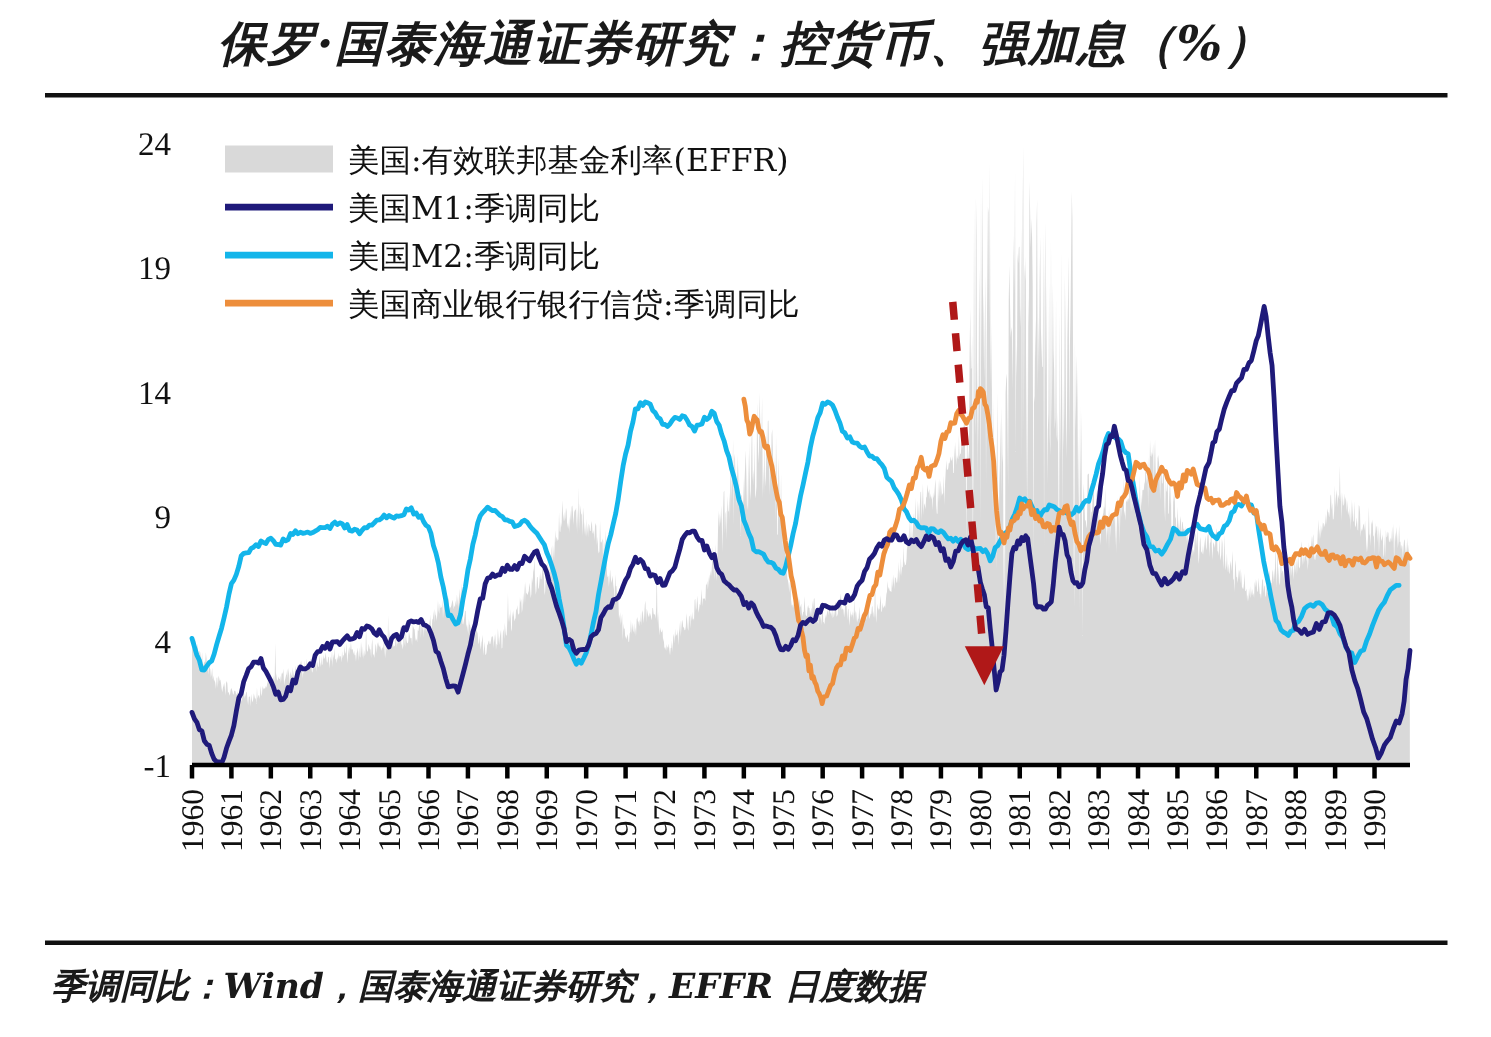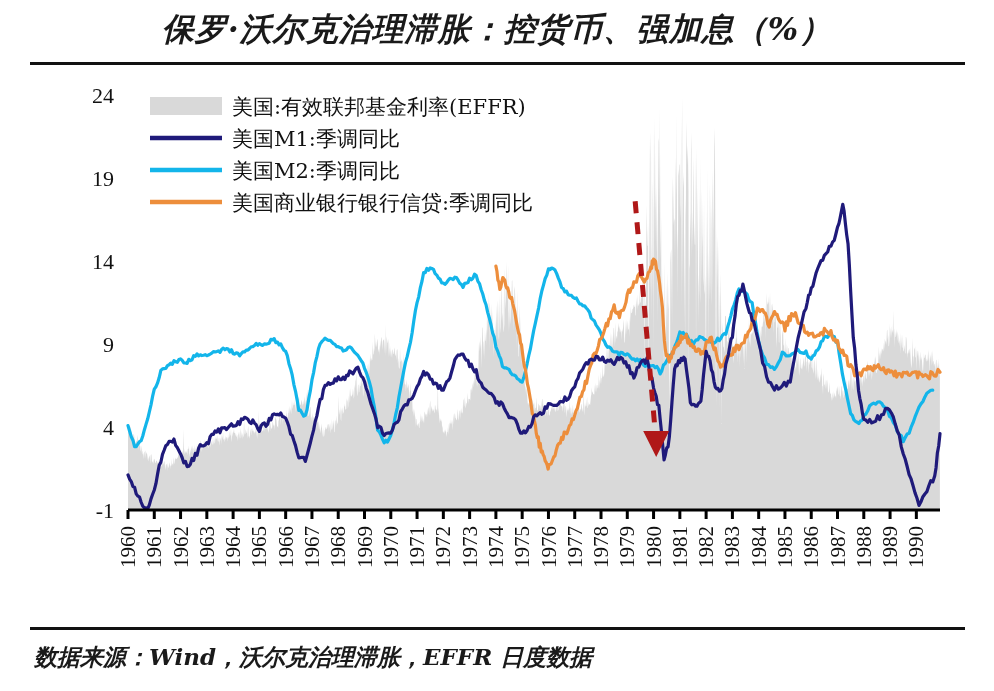--- a/index.html
+++ b/index.html
@@ -60,21 +60,21 @@
     font-family:"DejaVu Serif","Liberation Serif",serif;
     font-size:21px;fill:#111;
   }
 </style>
 </head>
 <body>
 
 <div class="page">
 
   <div class="title-wrap">
-    <span class="title-text">保罗·沃尔克治理滞胀：控货币、强加息（%）</span>
+    <span class="title-text">保罗·国泰海通证券研究：控货币、强加息（%）</span>
   </div>
   <div class="rule-top"></div>
 
   <div class="chart-area">
     <svg class="plot" id="svg-plot" width="994" height="555" viewBox="0 0 994 555">
         <g>
           <path d="M 128.00 440.00 L 128.00 359.11 L 128.42 363.48 L 128.84 355.39 L 129.26 359.43 L 129.68 359.90 L 130.10 358.80 L 130.52 355.74 L 130.94 366.82 L 131.36 362.76 L 131.78 359.02 L 132.20 366.97 L 132.62 368.01 L 133.05 363.83 L 133.47 364.79 L 133.89 368.27 L 134.31 371.90 L 134.73 364.72 L 135.15 373.42 L 135.57 373.66 L 135.99 372.13 L 136.41 371.00 L 136.83 371.34 L 137.25 364.84 L 137.67 369.08 L 138.09 376.31 L 138.51 374.32 L 138.93 380.06 L 139.35 372.00 L 139.77 374.93 L 140.19 376.10 L 140.61 381.66 L 141.03 379.35 L 141.45 375.20 L 141.87 382.95 L 142.30 380.33 L 142.72 384.72 L 143.14 383.01 L 143.56 385.64 L 143.98 389.31 L 144.40 381.82 L 144.82 381.67 L 145.24 388.72 L 145.66 380.33 L 146.08 381.82 L 146.50 383.94 L 146.92 383.05 L 147.34 385.45 L 147.76 388.95 L 148.18 391.52 L 148.60 388.51 L 149.02 387.09 L 149.44 385.22 L 149.86 387.94 L 150.28 393.79 L 150.70 385.57 L 151.12 383.96 L 151.55 385.47 L 151.97 391.97 L 152.39 391.20 L 152.81 392.59 L 153.23 393.78 L 153.65 390.59 L 154.07 388.66 L 154.49 389.26 L 154.91 390.88 L 155.33 392.69 L 155.75 393.20 L 156.17 390.40 L 156.59 390.74 L 157.01 390.90 L 157.43 393.10 L 157.85 392.81 L 158.27 390.87 L 158.69 394.18 L 159.11 393.42 L 159.53 395.01 L 159.95 393.68 L 160.37 393.29 L 160.80 397.95 L 161.22 396.32 L 161.64 394.58 L 162.06 393.06 L 162.48 392.22 L 162.90 395.84 L 163.32 391.97 L 163.74 394.70 L 164.16 391.18 L 164.58 391.46 L 165.00 396.67 L 165.42 400.23 L 165.84 394.69 L 166.26 394.60 L 166.68 393.76 L 167.10 401.12 L 167.52 392.43 L 167.94 396.74 L 168.36 398.32 L 168.78 396.36 L 169.20 392.19 L 169.62 394.06 L 170.05 396.14 L 170.47 395.00 L 170.89 399.32 L 171.31 388.23 L 171.73 395.89 L 172.15 393.90 L 172.57 393.34 L 172.99 395.98 L 173.41 392.09 L 173.83 387.06 L 174.25 394.18 L 174.67 392.48 L 175.09 387.21 L 175.51 389.81 L 175.93 388.32 L 176.35 389.23 L 176.77 389.02 L 177.19 387.29 L 177.61 388.52 L 178.03 386.33 L 178.45 384.66 L 178.87 382.52 L 179.30 385.83 L 179.72 386.81 L 180.14 384.46 L 180.56 377.31 L 180.98 387.81 L 181.40 388.49 L 181.82 385.24 L 182.24 382.94 L 182.66 380.07 L 183.08 386.03 L 183.50 358.64 L 183.92 378.12 L 184.34 380.80 L 184.76 383.88 L 185.18 383.30 L 185.60 380.78 L 186.02 382.71 L 186.44 382.71 L 186.86 380.49 L 187.28 385.48 L 187.70 379.53 L 188.12 378.14 L 188.55 379.55 L 188.97 375.62 L 189.39 386.96 L 189.81 384.08 L 190.23 382.45 L 190.65 380.28 L 191.07 379.27 L 191.49 375.76 L 191.91 382.22 L 192.33 375.11 L 192.75 379.89 L 193.17 387.05 L 193.59 377.56 L 194.01 379.47 L 194.43 380.94 L 194.85 374.65 L 195.27 382.48 L 195.69 377.02 L 196.11 381.64 L 196.53 381.88 L 196.95 373.66 L 197.37 376.88 L 197.80 378.50 L 198.22 372.92 L 198.64 374.82 L 199.06 378.78 L 199.48 379.90 L 199.90 381.02 L 200.32 372.32 L 200.74 370.37 L 201.16 373.33 L 201.58 382.51 L 202.00 376.57 L 202.42 379.40 L 202.84 377.38 L 203.26 370.41 L 203.68 376.19 L 204.10 374.53 L 204.52 368.96 L 204.94 375.65 L 205.36 371.59 L 205.78 372.17 L 206.20 370.66 L 206.62 373.60 L 207.05 368.95 L 207.47 370.41 L 207.89 377.58 L 208.31 378.58 L 208.73 374.09 L 209.15 369.30 L 209.57 370.38 L 209.99 376.27 L 210.41 371.79 L 210.83 378.05 L 211.25 370.64 L 211.67 372.13 L 212.09 374.53 L 212.51 374.56 L 212.93 366.31 L 213.35 371.44 L 213.77 374.89 L 214.19 367.44 L 214.61 373.74 L 215.03 372.72 L 215.45 366.42 L 215.87 369.29 L 216.30 369.07 L 216.72 368.07 L 217.14 365.07 L 217.56 369.21 L 217.98 371.78 L 218.40 371.43 L 218.82 367.98 L 219.24 367.84 L 219.66 375.77 L 220.08 370.28 L 220.50 367.54 L 220.92 370.92 L 221.34 363.18 L 221.76 374.80 L 222.18 365.97 L 222.60 368.85 L 223.02 361.84 L 223.44 369.64 L 223.86 369.14 L 224.28 372.26 L 224.70 367.96 L 225.12 370.36 L 225.55 365.14 L 225.97 369.86 L 226.39 367.23 L 226.81 367.31 L 227.23 367.79 L 227.65 371.66 L 228.07 364.05 L 228.49 368.88 L 228.91 366.92 L 229.33 366.42 L 229.75 360.66 L 230.17 365.98 L 230.59 364.69 L 231.01 358.10 L 231.43 372.20 L 231.85 368.72 L 232.27 361.72 L 232.69 366.78 L 233.11 361.10 L 233.53 363.17 L 233.95 357.72 L 234.37 363.15 L 234.80 362.70 L 235.22 363.23 L 235.64 366.33 L 236.06 363.66 L 236.48 366.97 L 236.90 366.27 L 237.32 371.12 L 237.74 365.43 L 238.16 364.21 L 238.58 361.74 L 239.00 370.91 L 239.42 361.37 L 239.84 367.44 L 240.26 368.45 L 240.68 357.71 L 241.10 362.88 L 241.52 368.36 L 241.94 360.69 L 242.36 369.50 L 242.78 363.09 L 243.20 367.47 L 243.62 365.51 L 244.05 349.06 L 244.47 362.73 L 244.89 364.66 L 245.31 363.73 L 245.73 359.12 L 246.15 361.02 L 246.57 362.92 L 246.99 362.77 L 247.41 368.86 L 247.83 359.52 L 248.25 355.60 L 248.67 366.71 L 249.09 365.96 L 249.51 368.67 L 249.93 364.93 L 250.35 359.08 L 250.77 360.99 L 251.19 365.59 L 251.61 359.55 L 252.03 357.96 L 252.45 360.16 L 252.87 361.45 L 253.30 360.03 L 253.72 361.79 L 254.14 363.87 L 254.56 362.34 L 254.98 361.32 L 255.40 362.84 L 255.82 357.21 L 256.24 367.68 L 256.66 353.89 L 257.08 369.14 L 257.50 363.18 L 257.92 360.51 L 258.34 361.71 L 258.76 340.06 L 259.18 360.21 L 259.60 349.27 L 260.02 357.84 L 260.44 358.47 L 260.86 355.48 L 261.28 353.83 L 261.70 353.28 L 262.12 361.74 L 262.54 360.17 L 262.97 360.93 L 263.39 359.94 L 263.81 352.63 L 264.23 361.81 L 264.65 355.60 L 265.07 359.64 L 265.49 357.46 L 265.91 351.50 L 266.33 358.59 L 266.75 347.93 L 267.17 348.47 L 267.59 360.54 L 268.01 358.82 L 268.43 362.92 L 268.85 360.51 L 269.27 344.50 L 269.69 357.90 L 270.11 361.16 L 270.53 351.01 L 270.95 356.57 L 271.37 358.68 L 271.79 358.78 L 272.22 357.34 L 272.64 350.78 L 273.06 353.33 L 273.48 355.21 L 273.90 355.67 L 274.32 355.15 L 274.74 360.52 L 275.16 346.62 L 275.58 347.92 L 276.00 349.21 L 276.42 349.63 L 276.84 355.00 L 277.26 357.36 L 277.68 355.67 L 278.10 358.25 L 278.52 349.88 L 278.94 350.85 L 279.36 347.30 L 279.78 342.68 L 280.20 344.67 L 280.62 355.57 L 281.04 344.52 L 281.47 350.57 L 281.89 343.94 L 282.31 355.08 L 282.73 343.74 L 283.15 351.28 L 283.57 342.00 L 283.99 351.44 L 284.41 349.46 L 284.83 348.51 L 285.25 347.42 L 285.67 354.75 L 286.09 342.55 L 286.51 347.88 L 286.93 339.49 L 287.35 351.80 L 287.77 350.04 L 288.19 343.11 L 288.61 342.50 L 289.03 337.15 L 289.45 345.14 L 289.87 336.02 L 290.29 339.62 L 290.72 340.69 L 291.14 344.04 L 291.56 338.94 L 291.98 330.12 L 292.40 337.00 L 292.82 339.31 L 293.24 332.11 L 293.66 335.52 L 294.08 334.80 L 294.50 334.95 L 294.92 329.96 L 295.34 342.73 L 295.76 335.89 L 296.18 327.06 L 296.60 323.58 L 297.02 336.65 L 297.44 335.24 L 297.86 329.03 L 298.28 326.79 L 298.70 329.49 L 299.12 328.37 L 299.54 338.32 L 299.97 335.20 L 300.39 335.05 L 300.81 333.92 L 301.23 332.01 L 301.65 329.85 L 302.07 331.79 L 302.49 336.25 L 302.91 333.57 L 303.33 334.77 L 303.75 330.34 L 304.17 333.83 L 304.59 326.33 L 305.01 330.31 L 305.43 335.55 L 305.85 330.34 L 306.27 322.09 L 306.69 331.55 L 307.11 328.76 L 307.53 318.89 L 307.95 327.42 L 308.37 345.65 L 308.79 346.33 L 309.22 343.88 L 309.64 341.08 L 310.06 337.36 L 310.48 337.12 L 310.90 348.21 L 311.32 346.19 L 311.74 349.52 L 312.16 352.91 L 312.58 342.71 L 313.00 346.17 L 313.42 346.98 L 313.84 350.12 L 314.26 352.22 L 314.68 356.81 L 315.10 352.17 L 315.52 350.41 L 315.94 360.24 L 316.36 354.35 L 316.78 350.52 L 317.20 353.50 L 317.62 349.31 L 318.04 351.02 L 318.47 352.42 L 318.89 358.23 L 319.31 359.63 L 319.73 353.61 L 320.15 360.10 L 320.57 363.13 L 320.99 358.45 L 321.41 356.53 L 321.83 353.18 L 322.25 366.99 L 322.67 362.57 L 323.09 357.70 L 323.51 366.06 L 323.93 366.90 L 324.35 364.75 L 324.77 360.21 L 325.19 359.48 L 325.61 357.61 L 326.03 356.91 L 326.45 359.36 L 326.87 359.29 L 327.29 357.18 L 327.72 354.53 L 328.14 354.25 L 328.56 354.16 L 328.98 362.13 L 329.40 352.91 L 329.82 358.31 L 330.24 351.95 L 330.66 363.47 L 331.08 358.99 L 331.50 360.10 L 331.92 348.68 L 332.34 355.14 L 332.76 359.98 L 333.18 355.11 L 333.60 352.21 L 334.02 349.62 L 334.44 362.32 L 334.86 362.02 L 335.28 351.54 L 335.70 349.41 L 336.12 356.18 L 336.54 345.24 L 336.97 350.89 L 337.39 353.96 L 337.81 353.00 L 338.23 343.22 L 338.65 325.24 L 339.07 345.04 L 339.49 338.93 L 339.91 344.82 L 340.33 335.90 L 340.75 349.19 L 341.17 351.14 L 341.59 337.73 L 342.01 341.69 L 342.43 336.63 L 342.85 344.34 L 343.27 342.89 L 343.69 342.12 L 344.11 335.53 L 344.53 337.03 L 344.95 333.28 L 345.37 340.00 L 345.79 339.14 L 346.22 339.05 L 346.64 327.93 L 347.06 331.83 L 347.48 329.30 L 347.90 338.70 L 348.32 335.82 L 348.74 325.15 L 349.16 333.50 L 349.58 318.65 L 350.00 332.42 L 350.42 317.50 L 350.84 325.67 L 351.26 325.48 L 351.68 326.89 L 352.10 325.15 L 352.52 323.83 L 352.94 318.47 L 353.36 321.92 L 353.78 328.81 L 354.20 326.14 L 354.62 314.68 L 355.04 318.82 L 355.47 311.35 L 355.89 309.20 L 356.31 302.51 L 356.73 318.72 L 357.15 326.48 L 357.57 323.93 L 357.99 314.92 L 358.41 314.49 L 358.83 322.73 L 359.25 322.01 L 359.67 317.19 L 360.09 311.38 L 360.51 315.99 L 360.93 316.17 L 361.35 312.47 L 361.77 308.37 L 362.19 310.57 L 362.61 314.57 L 363.03 326.81 L 363.45 324.23 L 363.87 307.43 L 364.29 320.77 L 364.72 312.84 L 365.14 304.25 L 365.56 309.27 L 365.98 310.54 L 366.40 312.46 L 366.82 300.27 L 367.24 313.49 L 367.66 297.02 L 368.08 293.34 L 368.50 308.10 L 368.92 293.40 L 369.34 304.03 L 369.76 293.61 L 370.18 283.37 L 370.60 291.67 L 371.02 287.86 L 371.44 289.09 L 371.86 290.74 L 372.28 289.45 L 372.70 271.32 L 373.12 284.21 L 373.54 284.62 L 373.97 278.10 L 374.39 281.63 L 374.81 263.43 L 375.23 270.63 L 375.65 277.62 L 376.07 271.23 L 376.49 277.43 L 376.91 275.02 L 377.33 268.42 L 377.75 270.88 L 378.17 281.95 L 378.59 278.46 L 379.01 283.00 L 379.43 274.29 L 379.85 285.72 L 380.27 270.04 L 380.69 277.34 L 381.11 267.90 L 381.53 266.92 L 381.95 271.71 L 382.37 279.95 L 382.79 271.42 L 383.22 270.17 L 383.64 269.99 L 384.06 268.53 L 384.48 283.51 L 384.90 268.97 L 385.32 286.26 L 385.74 254.50 L 386.16 283.61 L 386.58 265.92 L 387.00 269.34 L 387.42 272.30 L 387.84 273.17 L 388.26 287.44 L 388.68 268.37 L 389.10 273.15 L 389.52 286.59 L 389.94 277.75 L 390.36 287.60 L 390.78 275.69 L 391.20 288.11 L 391.62 279.69 L 392.04 288.25 L 392.46 279.02 L 392.89 280.36 L 393.31 283.93 L 393.73 283.99 L 394.15 279.53 L 394.57 277.33 L 394.99 284.94 L 395.41 285.99 L 395.83 283.09 L 396.25 290.69 L 396.67 281.05 L 397.09 278.66 L 397.51 280.50 L 397.93 293.46 L 398.35 287.68 L 398.77 297.03 L 399.19 298.93 L 399.61 297.62 L 400.03 277.16 L 400.45 291.33 L 400.87 291.76 L 401.29 290.65 L 401.71 288.84 L 402.14 311.62 L 402.56 290.02 L 402.98 293.40 L 403.40 301.14 L 403.82 283.09 L 404.24 295.45 L 404.66 312.73 L 405.08 314.96 L 405.50 313.87 L 405.92 321.39 L 406.34 315.94 L 406.76 309.55 L 407.18 315.08 L 407.60 318.71 L 408.02 316.55 L 408.44 313.70 L 408.86 319.76 L 409.28 322.83 L 409.70 331.16 L 410.12 312.48 L 410.54 320.82 L 410.96 320.66 L 411.39 328.23 L 411.81 326.43 L 412.23 329.06 L 412.65 342.49 L 413.07 339.44 L 413.49 346.83 L 413.91 337.85 L 414.33 345.85 L 414.75 338.83 L 415.17 357.03 L 415.59 345.50 L 416.01 349.49 L 416.43 348.69 L 416.85 355.47 L 417.27 353.87 L 417.69 356.48 L 418.11 354.10 L 418.53 352.70 L 418.95 357.60 L 419.37 358.17 L 419.79 352.33 L 420.21 351.24 L 420.64 342.98 L 421.06 353.04 L 421.48 345.08 L 421.90 349.81 L 422.32 351.64 L 422.74 345.44 L 423.16 352.76 L 423.58 347.97 L 424.00 354.28 L 424.42 343.23 L 424.84 341.28 L 425.26 344.13 L 425.68 344.50 L 426.10 347.43 L 426.52 343.38 L 426.94 344.93 L 427.36 337.88 L 427.78 347.19 L 428.20 336.66 L 428.62 338.39 L 429.04 345.48 L 429.46 340.69 L 429.89 333.22 L 430.31 330.34 L 430.73 345.17 L 431.15 335.84 L 431.57 337.44 L 431.99 339.85 L 432.41 341.68 L 432.83 338.22 L 433.25 341.28 L 433.67 338.62 L 434.09 341.92 L 434.51 343.46 L 434.93 335.28 L 435.35 335.38 L 435.77 339.25 L 436.19 339.87 L 436.61 339.34 L 437.03 342.60 L 437.45 334.66 L 437.87 308.03 L 438.29 345.39 L 438.71 337.75 L 439.14 346.23 L 439.56 353.64 L 439.98 348.07 L 440.40 349.77 L 440.82 351.12 L 441.24 351.73 L 441.66 349.29 L 442.08 358.00 L 442.50 355.30 L 442.92 362.58 L 443.34 361.21 L 443.76 363.53 L 444.18 359.28 L 444.60 364.06 L 445.02 360.89 L 445.44 361.97 L 445.86 358.92 L 446.28 363.67 L 446.70 366.99 L 447.12 361.97 L 447.54 361.95 L 447.96 356.93 L 448.39 364.86 L 448.81 354.76 L 449.23 352.53 L 449.65 359.16 L 450.07 349.04 L 450.49 354.55 L 450.91 352.71 L 451.33 354.05 L 451.75 349.46 L 452.17 360.28 L 452.59 352.31 L 453.01 349.19 L 453.43 343.44 L 453.85 354.47 L 454.27 348.41 L 454.69 343.12 L 455.11 344.59 L 455.53 348.53 L 455.95 348.05 L 456.37 350.24 L 456.79 350.00 L 457.21 347.59 L 457.64 338.74 L 458.06 343.40 L 458.48 348.64 L 458.90 350.67 L 459.32 341.22 L 459.74 340.34 L 460.16 349.22 L 460.58 339.01 L 461.00 344.09 L 461.42 337.76 L 461.84 343.09 L 462.26 342.21 L 462.68 343.95 L 463.10 330.16 L 463.52 329.11 L 463.94 337.36 L 464.36 335.04 L 464.78 326.93 L 465.20 331.84 L 465.62 338.44 L 466.04 336.24 L 466.46 332.56 L 466.89 333.71 L 467.31 329.31 L 467.73 322.56 L 468.15 334.32 L 468.57 328.81 L 468.99 329.01 L 469.41 329.54 L 469.83 328.51 L 470.25 330.75 L 470.67 319.08 L 471.09 320.26 L 471.51 317.21 L 471.93 323.13 L 472.35 317.85 L 472.77 312.81 L 473.19 317.55 L 473.61 310.09 L 474.03 314.22 L 474.45 309.72 L 474.87 303.49 L 475.29 294.41 L 475.71 305.62 L 476.14 316.60 L 476.56 304.94 L 476.98 292.49 L 477.40 310.36 L 477.82 317.26 L 478.24 305.02 L 478.66 284.15 L 479.08 270.20 L 479.50 281.80 L 479.92 271.92 L 480.34 279.26 L 480.76 266.82 L 481.18 277.08 L 481.60 298.34 L 482.02 272.47 L 482.44 258.16 L 482.86 256.96 L 483.28 285.98 L 483.70 272.63 L 484.12 270.29 L 484.54 289.97 L 484.96 260.57 L 485.39 270.29 L 485.81 271.27 L 486.23 258.30 L 486.65 276.09 L 487.07 233.22 L 487.49 263.95 L 487.91 244.10 L 488.33 246.08 L 488.75 222.49 L 489.17 280.51 L 489.59 232.25 L 490.01 236.01 L 490.43 252.91 L 490.85 267.63 L 491.27 249.94 L 491.69 233.23 L 492.11 265.87 L 492.53 239.81 L 492.95 261.04 L 493.37 269.34 L 493.79 287.35 L 494.21 260.12 L 494.64 260.35 L 495.06 280.41 L 495.48 249.18 L 495.90 268.03 L 496.32 251.97 L 496.74 241.13 L 497.16 229.92 L 497.58 246.82 L 498.00 270.22 L 498.42 266.69 L 498.84 231.43 L 499.26 271.20 L 499.68 223.79 L 500.10 257.20 L 500.52 263.87 L 500.94 230.47 L 501.36 207.46 L 501.78 251.01 L 502.20 242.76 L 502.62 254.02 L 503.04 224.39 L 503.46 262.40 L 503.89 259.81 L 504.31 254.48 L 504.73 198.02 L 505.15 217.29 L 505.57 239.23 L 505.99 230.71 L 506.41 191.64 L 506.83 210.90 L 507.25 231.63 L 507.67 218.63 L 508.09 194.81 L 508.51 262.60 L 508.93 240.08 L 509.35 260.00 L 509.77 220.70 L 510.19 254.52 L 510.61 248.38 L 511.03 215.70 L 511.45 242.05 L 511.87 210.93 L 512.29 210.13 L 512.71 229.39 L 513.14 260.73 L 513.56 236.25 L 513.98 246.33 L 514.40 220.09 L 514.82 215.92 L 515.24 229.15 L 515.66 247.08 L 516.08 257.66 L 516.50 233.51 L 516.92 278.14 L 517.34 220.16 L 517.76 243.34 L 518.18 286.33 L 518.60 286.51 L 519.02 235.03 L 519.44 247.97 L 519.86 274.71 L 520.28 276.84 L 520.70 245.69 L 521.12 278.99 L 521.54 295.87 L 521.96 271.59 L 522.38 288.69 L 522.81 289.69 L 523.23 290.79 L 523.65 308.79 L 524.07 300.17 L 524.49 311.17 L 524.91 315.65 L 525.33 317.08 L 525.75 319.63 L 526.17 325.24 L 526.59 317.75 L 527.01 319.72 L 527.43 330.26 L 527.85 333.87 L 528.27 332.77 L 528.69 335.58 L 529.11 331.96 L 529.53 334.87 L 529.95 333.76 L 530.37 333.09 L 530.79 338.96 L 531.21 335.92 L 531.63 336.78 L 532.06 327.73 L 532.48 333.03 L 532.90 329.23 L 533.32 335.01 L 533.74 334.05 L 534.16 332.29 L 534.58 338.48 L 535.00 341.14 L 535.42 337.66 L 535.84 338.12 L 536.26 327.32 L 536.68 334.66 L 537.10 339.64 L 537.52 340.83 L 537.94 340.26 L 538.36 335.20 L 538.78 333.31 L 539.20 335.47 L 539.62 335.23 L 540.04 340.29 L 540.46 337.55 L 540.88 335.02 L 541.31 340.53 L 541.73 330.13 L 542.15 335.26 L 542.57 329.21 L 542.99 328.78 L 543.41 340.38 L 543.83 336.65 L 544.25 337.01 L 544.67 343.94 L 545.09 344.44 L 545.51 346.04 L 545.93 336.98 L 546.35 338.57 L 546.77 343.55 L 547.19 339.96 L 547.61 346.80 L 548.03 337.11 L 548.45 334.53 L 548.87 345.04 L 549.29 344.66 L 549.71 346.28 L 550.13 339.50 L 550.56 342.51 L 550.98 340.31 L 551.40 338.30 L 551.82 336.54 L 552.24 340.35 L 552.66 334.63 L 553.08 333.96 L 553.50 339.55 L 553.92 337.78 L 554.34 341.09 L 554.76 335.50 L 555.18 342.08 L 555.60 341.21 L 556.02 336.76 L 556.44 341.06 L 556.86 331.15 L 557.28 332.34 L 557.70 341.09 L 558.12 340.49 L 558.54 339.24 L 558.96 329.04 L 559.38 338.01 L 559.81 329.78 L 560.23 328.43 L 560.65 325.63 L 561.07 336.80 L 561.49 335.57 L 561.91 336.21 L 562.33 336.47 L 562.75 341.66 L 563.17 337.62 L 563.59 331.14 L 564.01 333.48 L 564.43 334.34 L 564.85 343.45 L 565.27 336.43 L 565.69 335.72 L 566.11 347.39 L 566.53 343.03 L 566.95 336.62 L 567.37 341.75 L 567.79 339.36 L 568.21 340.43 L 568.63 337.39 L 569.06 343.63 L 569.48 329.44 L 569.90 339.24 L 570.32 336.63 L 570.74 344.59 L 571.16 337.45 L 571.58 345.09 L 572.00 342.82 L 572.42 342.13 L 572.84 334.13 L 573.26 340.22 L 573.68 344.85 L 574.10 340.90 L 574.52 345.90 L 574.94 345.80 L 575.36 345.67 L 575.78 344.54 L 576.20 346.37 L 576.62 335.50 L 577.04 339.29 L 577.46 343.35 L 577.88 340.63 L 578.31 335.98 L 578.73 333.45 L 579.15 336.90 L 579.57 342.63 L 579.99 341.21 L 580.41 339.06 L 580.83 339.54 L 581.25 334.59 L 581.67 334.06 L 582.09 341.85 L 582.51 337.21 L 582.93 342.40 L 583.35 312.20 L 583.77 339.18 L 584.19 345.29 L 584.61 337.12 L 585.03 332.26 L 585.45 337.15 L 585.87 335.26 L 586.29 336.54 L 586.71 331.04 L 587.13 326.65 L 587.56 337.92 L 587.98 337.55 L 588.40 331.74 L 588.82 335.66 L 589.24 334.50 L 589.66 333.51 L 590.08 335.35 L 590.50 331.11 L 590.92 326.13 L 591.34 324.54 L 591.76 317.21 L 592.18 322.99 L 592.60 321.33 L 593.02 323.55 L 593.44 324.19 L 593.86 324.18 L 594.28 324.60 L 594.70 314.56 L 595.12 322.19 L 595.54 317.34 L 595.96 313.02 L 596.38 322.78 L 596.81 315.25 L 597.23 314.84 L 597.65 318.26 L 598.07 318.45 L 598.49 314.39 L 598.91 304.54 L 599.33 319.35 L 599.75 309.39 L 600.17 313.79 L 600.59 301.30 L 601.01 314.23 L 601.43 307.80 L 601.85 308.39 L 602.27 293.59 L 602.69 307.74 L 603.11 303.93 L 603.53 306.78 L 603.95 306.48 L 604.37 302.31 L 604.79 291.37 L 605.21 296.39 L 605.63 284.99 L 606.06 296.90 L 606.48 275.57 L 606.90 294.60 L 607.32 274.71 L 607.74 293.16 L 608.16 289.96 L 608.58 282.68 L 609.00 272.03 L 609.42 278.57 L 609.84 276.38 L 610.26 261.80 L 610.68 280.29 L 611.10 281.54 L 611.52 272.96 L 611.94 263.59 L 612.36 271.33 L 612.78 279.74 L 613.20 267.34 L 613.62 258.29 L 614.04 257.55 L 614.46 277.12 L 614.88 263.54 L 615.31 252.18 L 615.73 273.51 L 616.15 265.55 L 616.57 266.63 L 616.99 269.51 L 617.41 261.88 L 617.83 260.92 L 618.25 252.75 L 618.67 256.81 L 619.09 258.99 L 619.51 255.86 L 619.93 262.86 L 620.35 258.77 L 620.77 262.83 L 621.19 260.54 L 621.61 270.21 L 622.03 258.20 L 622.45 262.14 L 622.87 259.71 L 623.29 253.48 L 623.71 249.30 L 624.13 266.76 L 624.56 272.44 L 624.98 272.49 L 625.40 250.07 L 625.82 265.09 L 626.24 248.69 L 626.66 264.52 L 627.08 250.17 L 627.50 255.09 L 627.92 260.68 L 628.34 259.19 L 628.76 258.82 L 629.18 246.77 L 629.60 266.89 L 630.02 252.92 L 630.44 244.95 L 630.86 236.63 L 631.28 243.11 L 631.70 243.21 L 632.12 242.32 L 632.54 238.73 L 632.96 238.97 L 633.38 237.13 L 633.81 234.41 L 634.23 237.05 L 634.65 237.08 L 635.07 233.83 L 635.49 245.36 L 635.91 245.40 L 636.33 226.49 L 636.75 237.22 L 637.17 224.11 L 637.59 240.22 L 638.01 233.38 L 638.43 235.58 L 638.85 235.92 L 639.27 219.86 L 639.69 234.78 L 640.11 232.52 L 640.53 232.55 L 640.95 226.89 L 641.37 225.58 L 641.79 229.23 L 642.21 211.30 L 642.63 219.47 L 643.06 198.25 L 643.48 241.51 L 643.90 242.39 L 644.32 292.08 L 644.74 196.33 L 645.16 241.69 L 645.58 235.81 L 646.00 229.12 L 646.42 165.61 L 646.84 134.97 L 647.26 175.98 L 647.68 175.39 L 648.10 153.22 L 648.52 308.05 L 648.94 241.39 L 649.36 66.07 L 649.78 200.61 L 650.20 220.49 L 650.62 61.09 L 651.04 87.35 L 651.46 252.35 L 651.88 170.02 L 652.30 226.49 L 652.73 108.86 L 653.15 141.85 L 653.57 280.90 L 653.99 52.13 L 654.41 172.57 L 654.83 46.42 L 655.25 121.03 L 655.67 139.81 L 656.09 182.96 L 656.51 148.39 L 656.93 113.26 L 657.35 254.21 L 657.77 166.60 L 658.19 117.70 L 658.61 67.97 L 659.03 71.68 L 659.45 149.58 L 659.87 36.80 L 660.29 157.05 L 660.71 189.88 L 661.13 144.99 L 661.55 274.20 L 661.98 194.30 L 662.40 228.81 L 662.82 248.96 L 663.24 231.66 L 663.66 269.14 L 664.08 309.89 L 664.50 237.21 L 664.92 191.06 L 665.34 286.45 L 665.76 294.08 L 666.18 254.18 L 666.60 238.26 L 667.02 208.95 L 667.44 261.96 L 667.86 200.75 L 668.28 232.84 L 668.70 239.33 L 669.12 329.37 L 669.54 281.54 L 669.96 344.05 L 670.38 192.20 L 670.80 182.66 L 671.23 179.02 L 671.65 211.23 L 672.07 255.44 L 672.49 130.12 L 672.91 106.82 L 673.33 130.96 L 673.75 155.41 L 674.17 148.02 L 674.59 151.76 L 675.01 189.63 L 675.43 127.43 L 675.85 86.55 L 676.27 125.59 L 676.69 42.65 L 677.11 231.36 L 677.53 158.94 L 677.95 180.92 L 678.37 98.78 L 678.79 105.80 L 679.21 95.02 L 679.63 94.36 L 680.05 148.43 L 680.48 134.21 L 680.90 80.35 L 681.32 238.67 L 681.74 74.36 L 682.16 26.66 L 682.58 218.89 L 683.00 105.81 L 683.42 117.13 L 683.84 100.87 L 684.26 261.03 L 684.68 158.56 L 685.10 279.12 L 685.52 147.65 L 685.94 128.22 L 686.36 50.47 L 686.78 72.73 L 687.20 95.49 L 687.62 75.47 L 688.04 87.72 L 688.46 119.34 L 688.88 302.80 L 689.30 198.80 L 689.73 193.99 L 690.15 142.32 L 690.57 169.69 L 690.99 79.97 L 691.41 62.46 L 691.83 190.28 L 692.25 140.57 L 692.67 180.70 L 693.09 118.32 L 693.51 87.15 L 693.93 149.42 L 694.35 162.43 L 694.77 174.42 L 695.19 174.68 L 695.61 83.13 L 696.03 296.10 L 696.45 125.23 L 696.87 77.46 L 697.29 181.09 L 697.71 117.19 L 698.13 253.34 L 698.55 216.72 L 698.98 204.88 L 699.40 117.39 L 699.82 220.31 L 700.24 233.73 L 700.66 86.46 L 701.08 215.11 L 701.50 175.31 L 701.92 118.64 L 702.34 163.69 L 702.76 176.31 L 703.18 216.32 L 703.60 208.28 L 704.02 128.44 L 704.44 220.04 L 704.86 224.83 L 705.28 204.30 L 705.70 276.23 L 706.12 270.36 L 706.54 137.44 L 706.96 236.30 L 707.38 193.06 L 707.80 96.70 L 708.23 276.76 L 708.65 179.85 L 709.07 230.07 L 709.49 203.35 L 709.91 113.29 L 710.33 149.67 L 710.75 213.19 L 711.17 236.07 L 711.59 156.67 L 712.01 130.56 L 712.43 100.11 L 712.85 222.56 L 713.27 161.44 L 713.69 137.98 L 714.11 97.32 L 714.53 57.48 L 714.95 76.67 L 715.37 165.51 L 715.79 299.40 L 716.21 335.09 L 716.63 155.98 L 717.05 217.54 L 717.48 191.18 L 717.90 166.71 L 718.32 196.87 L 718.74 268.02 L 719.16 220.36 L 719.58 339.77 L 720.00 198.90 L 720.42 257.74 L 720.84 203.87 L 721.26 263.49 L 721.68 353.92 L 722.10 265.15 L 722.52 252.37 L 722.94 265.26 L 723.36 277.12 L 723.78 276.68 L 724.20 280.34 L 724.62 282.40 L 725.04 246.55 L 725.46 246.07 L 725.88 245.73 L 726.30 266.26 L 726.73 252.33 L 727.15 278.73 L 727.57 270.86 L 727.99 271.74 L 728.41 261.90 L 728.83 254.89 L 729.25 257.42 L 729.67 280.79 L 730.09 278.29 L 730.51 271.57 L 730.93 260.39 L 731.35 257.51 L 731.77 256.84 L 732.19 284.57 L 732.61 265.72 L 733.03 280.35 L 733.45 293.48 L 733.87 286.98 L 734.29 274.92 L 734.71 275.73 L 735.13 273.74 L 735.55 272.05 L 735.98 267.33 L 736.40 269.45 L 736.82 255.42 L 737.24 275.86 L 737.66 292.78 L 738.08 277.08 L 738.50 287.23 L 738.92 268.97 L 739.34 297.79 L 739.76 267.38 L 740.18 288.46 L 740.60 275.04 L 741.02 276.07 L 741.44 273.40 L 741.86 280.33 L 742.28 271.25 L 742.70 277.80 L 743.12 270.52 L 743.54 294.10 L 743.96 274.85 L 744.38 299.04 L 744.80 261.92 L 745.23 265.17 L 745.65 281.71 L 746.07 258.69 L 746.49 293.26 L 746.91 268.78 L 747.33 262.12 L 747.75 275.19 L 748.17 255.95 L 748.59 268.60 L 749.01 247.25 L 749.43 273.91 L 749.85 270.09 L 750.27 277.35 L 750.69 263.28 L 751.11 264.75 L 751.53 262.29 L 751.95 265.08 L 752.37 261.69 L 752.79 263.49 L 753.21 242.51 L 753.63 271.14 L 754.05 243.25 L 754.48 271.56 L 754.90 261.39 L 755.32 270.87 L 755.74 258.40 L 756.16 246.81 L 756.58 269.68 L 757.00 271.04 L 757.42 275.45 L 757.84 254.01 L 758.26 267.64 L 758.68 277.30 L 759.10 283.61 L 759.52 269.85 L 759.94 246.61 L 760.36 280.67 L 760.78 259.58 L 761.20 267.61 L 761.62 256.95 L 762.04 256.32 L 762.46 256.98 L 762.88 252.88 L 763.30 251.00 L 763.73 238.43 L 764.15 248.17 L 764.57 252.61 L 764.99 236.82 L 765.41 269.29 L 765.83 233.80 L 766.25 257.25 L 766.67 223.07 L 767.09 233.66 L 767.51 234.68 L 767.93 231.30 L 768.35 233.76 L 768.77 225.67 L 769.19 255.83 L 769.61 234.74 L 770.03 223.02 L 770.45 244.07 L 770.87 255.02 L 771.29 256.85 L 771.71 235.48 L 772.13 233.38 L 772.55 237.40 L 772.98 242.13 L 773.40 263.72 L 773.82 244.65 L 774.24 242.06 L 774.66 252.26 L 775.08 252.16 L 775.50 243.55 L 775.92 246.42 L 776.34 267.93 L 776.76 277.81 L 777.18 249.31 L 777.60 256.91 L 778.02 258.13 L 778.44 247.14 L 778.86 272.23 L 779.28 272.72 L 779.70 246.53 L 780.12 267.44 L 780.54 249.22 L 780.96 283.89 L 781.38 280.74 L 781.80 286.61 L 782.22 259.56 L 782.65 264.70 L 783.07 257.16 L 783.49 275.80 L 783.91 274.29 L 784.33 286.33 L 784.75 278.20 L 785.17 267.66 L 785.59 284.52 L 786.01 276.59 L 786.43 286.09 L 786.85 273.98 L 787.27 277.17 L 787.69 287.22 L 788.11 277.74 L 788.53 278.26 L 788.95 283.13 L 789.37 282.12 L 789.79 283.94 L 790.21 287.74 L 790.63 280.38 L 791.05 291.40 L 791.47 283.22 L 791.90 292.00 L 792.32 297.17 L 792.74 293.29 L 793.16 284.96 L 793.58 295.44 L 794.00 289.41 L 794.42 293.46 L 794.84 291.77 L 795.26 300.87 L 795.68 296.14 L 796.10 298.46 L 796.52 288.03 L 796.94 284.82 L 797.36 294.61 L 797.78 289.29 L 798.20 282.68 L 798.62 294.04 L 799.04 305.99 L 799.46 301.80 L 799.88 290.98 L 800.30 287.79 L 800.72 297.43 L 801.15 298.24 L 801.57 299.49 L 801.99 293.34 L 802.41 299.96 L 802.83 293.83 L 803.25 290.30 L 803.67 287.23 L 804.09 296.96 L 804.51 294.73 L 804.93 287.50 L 805.35 285.53 L 805.77 286.95 L 806.19 301.42 L 806.61 291.82 L 807.03 291.43 L 807.45 281.69 L 807.87 294.21 L 808.29 303.57 L 808.71 293.04 L 809.13 291.32 L 809.55 293.45 L 809.97 295.28 L 810.40 286.06 L 810.82 284.55 L 811.24 282.09 L 811.66 297.53 L 812.08 297.73 L 812.50 300.72 L 812.92 286.54 L 813.34 300.25 L 813.76 303.78 L 814.18 299.49 L 814.60 289.06 L 815.02 292.31 L 815.44 309.52 L 815.86 302.04 L 816.28 286.35 L 816.70 303.67 L 817.12 310.31 L 817.54 306.65 L 817.96 298.86 L 818.38 311.74 L 818.80 305.64 L 819.22 311.15 L 819.65 312.81 L 820.07 306.74 L 820.49 303.73 L 820.91 310.93 L 821.33 304.31 L 821.75 297.18 L 822.17 315.87 L 822.59 316.59 L 823.01 324.79 L 823.43 303.23 L 823.85 306.77 L 824.27 314.93 L 824.69 314.28 L 825.11 318.90 L 825.53 314.26 L 825.95 309.62 L 826.37 311.26 L 826.79 319.21 L 827.21 309.03 L 827.63 315.02 L 828.05 322.85 L 828.47 321.32 L 828.90 322.76 L 829.32 319.06 L 829.74 311.97 L 830.16 324.20 L 830.58 323.80 L 831.00 322.38 L 831.42 331.16 L 831.84 326.19 L 832.26 330.82 L 832.68 321.98 L 833.10 326.02 L 833.52 328.80 L 833.94 320.71 L 834.36 327.27 L 834.78 322.48 L 835.20 327.05 L 835.62 325.32 L 836.04 328.71 L 836.46 317.48 L 836.88 321.65 L 837.30 315.93 L 837.72 318.81 L 838.15 323.93 L 838.57 324.91 L 838.99 314.94 L 839.41 320.74 L 839.83 326.07 L 840.25 325.79 L 840.67 329.39 L 841.09 321.73 L 841.51 316.24 L 841.93 316.36 L 842.35 325.51 L 842.77 320.23 L 843.19 321.24 L 843.61 328.14 L 844.03 326.86 L 844.45 319.85 L 844.87 325.10 L 845.29 325.11 L 845.71 319.27 L 846.13 310.01 L 846.55 313.65 L 846.97 318.15 L 847.40 319.05 L 847.82 318.59 L 848.24 311.58 L 848.66 309.73 L 849.08 318.51 L 849.50 308.74 L 849.92 316.44 L 850.34 290.25 L 850.76 310.92 L 851.18 322.03 L 851.60 289.72 L 852.02 318.74 L 852.44 307.33 L 852.86 318.44 L 853.28 320.28 L 853.70 307.71 L 854.12 307.09 L 854.54 312.53 L 854.96 310.37 L 855.38 310.67 L 855.80 316.14 L 856.22 307.86 L 856.65 307.50 L 857.07 309.59 L 857.49 305.94 L 857.91 313.72 L 858.33 309.57 L 858.75 312.10 L 859.17 307.75 L 859.59 301.44 L 860.01 316.16 L 860.43 303.18 L 860.85 308.63 L 861.27 314.02 L 861.69 304.08 L 862.11 310.39 L 862.53 316.64 L 862.95 306.94 L 863.37 303.71 L 863.79 311.97 L 864.21 302.08 L 864.63 313.32 L 865.05 305.58 L 865.47 299.87 L 865.90 307.72 L 866.32 309.23 L 866.74 307.53 L 867.16 295.48 L 867.58 290.80 L 868.00 298.26 L 868.42 307.30 L 868.84 298.51 L 869.26 306.21 L 869.68 301.85 L 870.10 299.96 L 870.52 300.49 L 870.94 304.55 L 871.36 296.43 L 871.78 310.09 L 872.20 305.06 L 872.62 291.24 L 873.04 301.02 L 873.46 295.46 L 873.88 302.39 L 874.30 287.07 L 874.72 294.68 L 875.15 288.64 L 875.57 285.98 L 875.99 298.42 L 876.41 302.81 L 876.83 303.28 L 877.25 299.20 L 877.67 300.25 L 878.09 294.89 L 878.51 285.00 L 878.93 276.17 L 879.35 290.45 L 879.77 282.39 L 880.19 289.18 L 880.61 279.95 L 881.03 285.78 L 881.45 277.75 L 881.87 284.00 L 882.29 278.55 L 882.71 279.19 L 883.13 281.54 L 883.55 278.12 L 883.97 272.49 L 884.40 280.04 L 884.82 268.84 L 885.24 271.09 L 885.66 271.69 L 886.08 275.02 L 886.50 271.45 L 886.92 260.63 L 887.34 259.44 L 887.76 270.14 L 888.18 265.01 L 888.60 276.29 L 889.02 276.09 L 889.44 270.73 L 889.86 253.42 L 890.28 268.14 L 890.70 260.17 L 891.12 256.31 L 891.54 268.31 L 891.96 259.46 L 892.38 261.21 L 892.80 262.94 L 893.22 240.18 L 893.65 264.49 L 894.07 258.02 L 894.49 277.65 L 894.91 258.39 L 895.33 267.15 L 895.75 266.68 L 896.17 258.91 L 896.59 266.53 L 897.01 261.36 L 897.43 263.72 L 897.85 271.32 L 898.27 263.51 L 898.69 273.50 L 899.11 270.44 L 899.53 276.17 L 899.95 267.98 L 900.37 283.82 L 900.79 262.51 L 901.21 278.54 L 901.63 264.47 L 902.05 278.22 L 902.47 277.01 L 902.90 263.95 L 903.32 280.39 L 903.74 281.64 L 904.16 278.40 L 904.58 274.82 L 905.00 283.02 L 905.42 283.76 L 905.84 266.64 L 906.26 267.46 L 906.68 271.55 L 907.10 288.32 L 907.52 282.25 L 907.94 284.09 L 908.36 282.62 L 908.78 279.94 L 909.20 278.98 L 909.62 283.89 L 910.04 277.05 L 910.46 285.08 L 910.88 293.21 L 911.30 298.37 L 911.72 294.07 L 912.14 285.11 L 912.57 267.76 L 912.99 287.30 L 913.41 285.55 L 913.83 294.23 L 914.25 277.56 L 914.67 279.73 L 915.09 276.15 L 915.51 287.83 L 915.93 286.81 L 916.35 299.66 L 916.77 278.58 L 917.19 286.20 L 917.61 281.56 L 918.03 280.36 L 918.45 291.84 L 918.87 280.58 L 919.29 300.00 L 919.71 289.34 L 920.13 281.50 L 920.55 287.82 L 920.97 290.87 L 921.39 288.71 L 921.82 286.19 L 922.24 299.50 L 922.66 302.10 L 923.08 286.90 L 923.50 302.07 L 923.92 283.12 L 924.34 288.36 L 924.76 287.64 L 925.18 284.27 L 925.60 285.33 L 926.02 291.73 L 926.44 290.85 L 926.86 288.32 L 927.28 291.59 L 927.70 288.65 L 928.12 280.81 L 928.54 291.76 L 928.96 278.67 L 929.38 305.78 L 929.80 290.46 L 930.22 284.65 L 930.64 291.36 L 931.07 280.97 L 931.49 287.84 L 931.91 295.45 L 932.33 291.09 L 932.75 279.86 L 933.17 291.49 L 933.59 291.02 L 934.01 296.43 L 934.43 293.39 L 934.85 294.36 L 935.27 302.40 L 935.69 294.19 L 936.11 289.55 L 936.53 290.48 L 936.95 300.95 L 937.37 291.90 L 937.79 302.39 L 938.21 288.29 L 938.63 299.25 L 939.05 292.86 L 939.47 307.52 L 939.89 298.55 L 939.89 440.00 Z" fill="#d9d9d9" stroke="none"></path>
         </g>
         <g>
           <path d="M 128.00 355.59 L 129.64 361.24 L 131.28 366.82 L 132.93 370.21 L 134.57 376.64 L 136.21 376.71 L 137.85 374.02 L 139.50 371.73 L 141.14 370.72 L 142.78 366.01 L 144.42 359.71 L 146.07 354.15 L 147.71 348.79 L 149.35 341.96 L 150.99 334.86 L 152.64 326.10 L 154.28 319.06 L 155.92 316.77 L 157.56 312.93 L 159.21 307.53 L 160.85 300.44 L 162.49 298.92 L 164.13 298.60 L 165.78 298.48 L 167.42 295.59 L 169.06 294.81 L 170.70 293.09 L 172.34 294.38 L 173.99 290.65 L 175.63 291.72 L 177.27 292.36 L 178.91 289.57 L 180.56 288.86 L 182.20 290.46 L 183.84 292.85 L 185.48 293.00 L 187.13 293.40 L 188.77 289.35 L 190.41 290.61 L 192.05 289.73 L 193.70 285.65 L 195.34 286.31 L 196.98 283.90 L 198.62 285.86 L 200.27 284.84 L 201.91 285.54 L 203.55 285.21 L 205.19 284.69 L 206.83 285.63 L 208.48 285.02 L 210.12 284.13 L 211.76 283.17 L 213.40 281.64 L 215.05 281.79 L 216.69 281.68 L 218.33 280.84 L 219.97 282.37 L 221.62 279.39 L 223.26 278.06 L 224.90 279.74 L 226.54 278.60 L 228.19 279.12 L 229.83 281.98 L 231.47 279.71 L 233.11 283.69 L 234.76 284.11 L 236.40 282.83 L 238.04 283.38 L 239.68 285.85 L 241.33 283.60 L 242.97 281.77 L 244.61 281.94 L 246.25 280.05 L 247.89 280.11 L 249.54 278.50 L 251.18 276.76 L 252.82 276.62 L 254.46 275.47 L 256.11 273.37 L 257.75 275.22 L 259.39 273.61 L 261.03 274.71 L 262.68 275.44 L 264.32 273.92 L 265.96 274.20 L 267.60 273.77 L 269.25 273.22 L 270.89 269.35 L 272.53 269.99 L 274.17 268.59 L 275.82 272.65 L 277.46 272.04 L 279.10 274.90 L 280.74 273.90 L 282.39 277.74 L 284.03 280.25 L 285.67 281.39 L 287.31 285.62 L 288.95 293.68 L 290.60 298.67 L 292.24 305.20 L 293.88 314.55 L 295.52 321.32 L 297.17 330.11 L 298.81 340.39 L 300.45 340.14 L 302.09 343.24 L 303.74 346.08 L 305.38 345.30 L 307.02 339.68 L 308.66 329.31 L 310.31 320.92 L 311.95 309.93 L 313.59 302.62 L 315.23 292.94 L 316.88 286.56 L 318.52 278.49 L 320.16 273.89 L 321.80 271.70 L 323.44 270.00 L 325.09 268.12 L 326.73 269.48 L 328.37 270.37 L 330.01 270.23 L 331.66 271.94 L 333.30 273.60 L 334.94 274.41 L 336.58 276.62 L 338.23 276.67 L 339.87 277.62 L 341.51 277.96 L 343.15 281.05 L 344.80 280.55 L 346.44 279.73 L 348.08 277.58 L 349.72 276.85 L 351.37 277.94 L 353.01 280.29 L 354.65 282.40 L 356.29 283.96 L 357.94 285.52 L 359.58 288.12 L 361.22 290.71 L 362.86 293.03 L 364.50 298.30 L 366.15 302.19 L 367.79 307.06 L 369.43 312.17 L 371.07 318.65 L 372.72 328.93 L 374.36 337.08 L 376.00 348.18 L 377.64 360.19 L 379.29 361.81 L 380.93 365.08 L 382.57 369.33 L 384.21 372.85 L 385.86 370.23 L 387.50 372.09 L 389.14 368.81 L 390.78 365.34 L 392.43 359.83 L 394.07 352.76 L 395.71 344.49 L 397.35 337.59 L 399.00 326.43 L 400.64 317.75 L 402.28 308.86 L 403.92 300.10 L 405.56 292.17 L 407.21 286.42 L 408.85 279.19 L 410.49 272.25 L 412.13 262.82 L 413.78 251.05 L 415.42 240.51 L 417.06 232.66 L 418.70 226.82 L 420.35 217.61 L 421.99 211.23 L 423.63 202.53 L 425.27 202.57 L 426.92 198.41 L 428.56 200.29 L 430.20 197.97 L 431.84 198.51 L 433.49 199.39 L 435.13 203.64 L 436.77 205.08 L 438.41 208.11 L 440.06 209.19 L 441.70 212.93 L 443.34 212.99 L 444.98 214.34 L 446.62 212.72 L 448.27 210.09 L 449.91 208.29 L 451.55 208.69 L 453.19 209.63 L 454.84 207.18 L 456.48 207.63 L 458.12 210.15 L 459.76 213.36 L 461.41 214.38 L 463.05 217.37 L 464.69 213.36 L 466.33 213.18 L 467.98 212.61 L 469.62 208.14 L 471.26 209.70 L 472.90 208.25 L 474.55 204.14 L 476.19 205.57 L 477.83 211.05 L 479.47 213.53 L 481.11 219.51 L 482.76 223.98 L 484.40 230.37 L 486.04 234.77 L 487.68 242.35 L 489.33 247.97 L 490.97 254.75 L 492.61 263.02 L 494.25 267.19 L 495.90 276.87 L 497.54 280.77 L 499.18 285.56 L 500.82 289.09 L 502.47 296.48 L 504.11 297.84 L 505.75 297.78 L 507.39 298.61 L 509.04 299.41 L 510.68 302.71 L 512.32 304.78 L 513.96 304.97 L 515.61 305.83 L 517.25 308.70 L 518.89 309.59 L 520.53 311.59 L 522.17 312.16 L 523.82 307.58 L 525.46 300.76 L 527.10 293.79 L 528.74 285.67 L 530.39 278.94 L 532.03 269.53 L 533.67 260.66 L 535.31 253.47 L 536.96 245.66 L 538.60 238.09 L 540.24 228.33 L 541.88 220.74 L 543.53 214.87 L 545.17 208.52 L 546.81 205.09 L 548.45 198.79 L 550.10 199.57 L 551.74 198.00 L 553.38 198.68 L 555.02 200.04 L 556.67 203.66 L 558.31 208.15 L 559.95 211.95 L 561.59 217.49 L 563.23 218.57 L 564.88 221.96 L 566.52 221.24 L 568.16 224.67 L 569.80 225.26 L 571.45 225.36 L 573.09 227.46 L 574.73 228.49 L 576.37 228.00 L 578.02 231.29 L 579.66 234.00 L 581.30 234.11 L 582.94 235.80 L 584.59 235.82 L 586.23 238.01 L 587.87 239.78 L 589.51 242.25 L 591.16 248.13 L 592.80 249.61 L 594.44 251.02 L 596.08 255.16 L 597.72 257.34 L 599.37 259.93 L 601.01 263.47 L 602.65 269.11 L 604.29 271.19 L 605.94 275.00 L 607.58 277.28 L 609.22 276.81 L 610.86 278.30 L 612.51 281.11 L 614.15 281.95 L 615.79 281.73 L 617.43 282.11 L 619.08 285.35 L 620.72 282.36 L 622.36 282.54 L 624.00 284.30 L 625.65 285.06 L 627.29 283.78 L 628.93 284.99 L 630.57 287.33 L 632.22 289.23 L 633.86 288.82 L 635.50 290.84 L 637.14 288.94 L 638.78 290.95 L 640.43 289.47 L 642.07 292.34 L 643.71 295.20 L 645.35 296.35 L 647.00 295.63 L 648.64 294.77 L 650.28 296.04 L 651.92 295.69 L 653.57 295.62 L 655.21 297.77 L 656.85 296.56 L 658.49 299.21 L 660.14 303.89 L 661.78 300.92 L 663.42 295.10 L 665.06 293.81 L 666.71 290.84 L 668.35 287.88 L 669.99 285.42 L 671.63 284.26 L 673.28 281.45 L 674.92 276.01 L 676.56 272.73 L 678.20 267.86 L 679.84 261.98 L 681.49 263.58 L 683.13 262.54 L 684.77 264.72 L 686.41 264.16 L 688.06 267.79 L 689.70 271.52 L 691.34 270.33 L 692.98 275.04 L 694.63 271.79 L 696.27 269.82 L 697.91 269.88 L 699.55 266.60 L 701.20 267.27 L 702.84 267.80 L 704.48 269.54 L 706.12 270.39 L 707.77 271.50 L 709.41 270.88 L 711.05 272.15 L 712.69 272.35 L 714.33 273.02 L 715.98 271.70 L 717.62 268.17 L 719.26 270.67 L 720.90 268.30 L 722.55 265.12 L 724.19 263.60 L 725.83 264.25 L 727.47 257.67 L 729.12 252.14 L 730.76 246.06 L 732.40 239.03 L 734.04 235.00 L 735.69 229.91 L 737.33 222.89 L 738.97 218.96 L 740.61 220.32 L 742.26 220.61 L 743.90 222.10 L 745.54 222.66 L 747.18 224.35 L 748.83 229.66 L 750.47 231.70 L 752.11 232.59 L 753.75 244.02 L 755.39 251.82 L 757.04 261.93 L 758.68 271.01 L 760.65 279.22 L 762.62 284.88 L 764.59 287.86 L 766.56 294.32 L 768.53 294.60 L 770.50 297.35 L 772.48 296.85 L 774.45 299.42 L 776.42 296.64 L 778.39 292.79 L 780.36 289.43 L 782.33 282.17 L 784.30 283.46 L 786.27 285.97 L 788.24 285.85 L 790.21 285.72 L 792.18 283.71 L 794.16 283.07 L 796.13 280.81 L 798.10 279.54 L 800.07 282.40 L 802.04 282.91 L 804.01 283.41 L 805.98 281.06 L 807.29 285.10 L 808.61 287.15 L 809.92 287.92 L 811.24 289.12 L 812.88 285.94 L 814.52 285.00 L 816.16 280.86 L 817.81 279.79 L 819.45 277.22 L 821.09 271.70 L 822.73 270.80 L 824.38 266.51 L 826.02 266.32 L 827.66 267.37 L 829.30 264.37 L 830.94 262.77 L 832.59 266.52 L 834.23 266.54 L 835.87 272.09 L 837.51 271.56 L 839.16 283.41 L 840.80 293.61 L 842.44 304.16 L 844.08 312.21 L 845.73 319.53 L 847.37 328.16 L 849.01 335.94 L 850.65 343.61 L 852.30 345.43 L 853.94 349.82 L 855.58 351.36 L 857.22 352.27 L 858.87 353.59 L 860.51 350.89 L 862.15 350.24 L 863.79 345.39 L 865.76 344.26 L 867.73 340.82 L 869.71 335.70 L 871.68 334.14 L 873.65 333.14 L 875.62 334.19 L 877.59 332.05 L 879.56 331.74 L 881.53 333.17 L 883.50 336.30 L 885.47 337.78 L 887.44 339.89 L 889.41 346.37 L 891.39 347.80 L 893.36 352.53 L 895.33 355.27 L 897.30 361.49 L 899.27 364.70 L 901.24 365.40 L 903.21 371.70 L 905.18 367.63 L 907.15 364.08 L 909.12 363.31 L 911.09 357.19 L 913.06 352.72 L 915.04 346.91 L 917.01 341.97 L 918.98 337.04 L 920.95 333.88 L 922.92 331.50 L 924.89 326.91 L 926.86 323.29 L 928.83 321.80 L 930.80 320.26 L 932.77 320.21 L 934.74 NaN L 936.06 NaN L 937.37 NaN L 938.69 NaN L 940.00 317.16 " fill="none" stroke="#13b5ea" stroke-width="3.2" stroke-linejoin="round" stroke-linecap="round"></path>
@@ -171,15 +171,15 @@
           <text x="232" y="140" class="legtext">美国商业银行银行信贷:季调同比</text>
         </g>
         <g>
           <line x1="635.171521035596" y1="131.23999999999995" x2="656.1941747572777" y2="372.88" stroke="#b01818" stroke-width="5" stroke-dasharray="12,9" stroke-linecap="butt"></line>
           <polygon points="643.1941747572777,360.88 669.1941747572777,360.88 656.1941747572777,386.88" fill="#b01818"></polygon>
         </g>
       </svg>
   </div>
 
   <div class="rule-bottom"></div>
-  <div class="footer-text">数据来源：Wind，沃尔克治理滞胀，EFFR 日度数据</div>
+  <div class="footer-text">季调同比：Wind，国泰海通证券研究，EFFR 日度数据</div>
 
 </div>
 
 </body></html>

